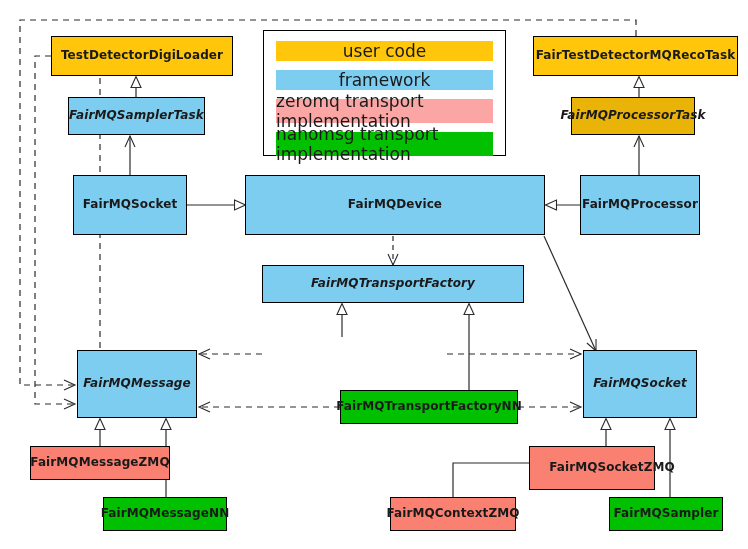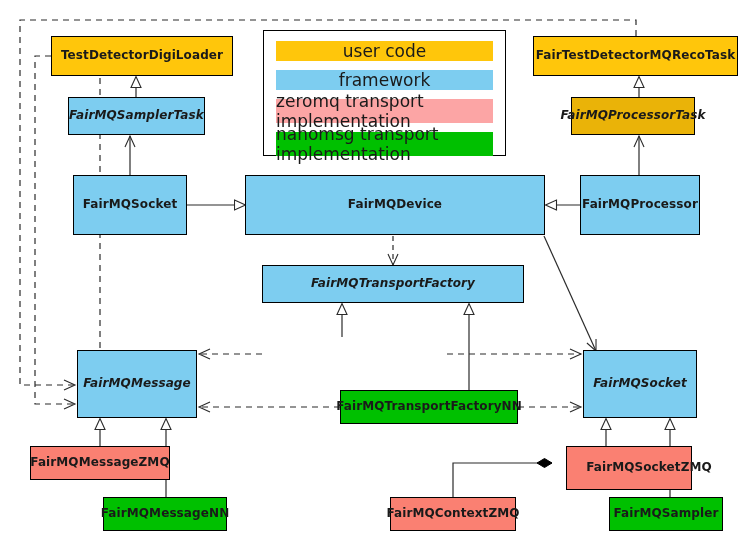--- a/index.html
+++ b/index.html
@@ -193,21 +193,21 @@
   </div>
 
   <div class="node" style="left:103px; top:497px; width:124px; height:34px; background:#00C000;">
     <span>FairMQMessageNN</span>
   </div>
 
   <div class="node" style="left:390px; top:497px; width:126px; height:34px; background:#FA8072;">
     <span>FairMQContextZMQ</span>
   </div>
 
-  <div class="node" style="left:566px; top:446px; width:126px; height:44px; background:#FA8072;padding-left:40px;">
+  <div class="node" style="left:529px; top:446px; width:126px; height:44px; background:#FA8072;padding-left:40px;">
     <span>FairMQSocketZMQ</span>
   </div>
 
   <div class="node" style="left:609px; top:497px; width:114px; height:34px; background:#00C000;">
     <span>FairMQSampler</span>
   </div>
 
 </div>
 
 </body></html>

